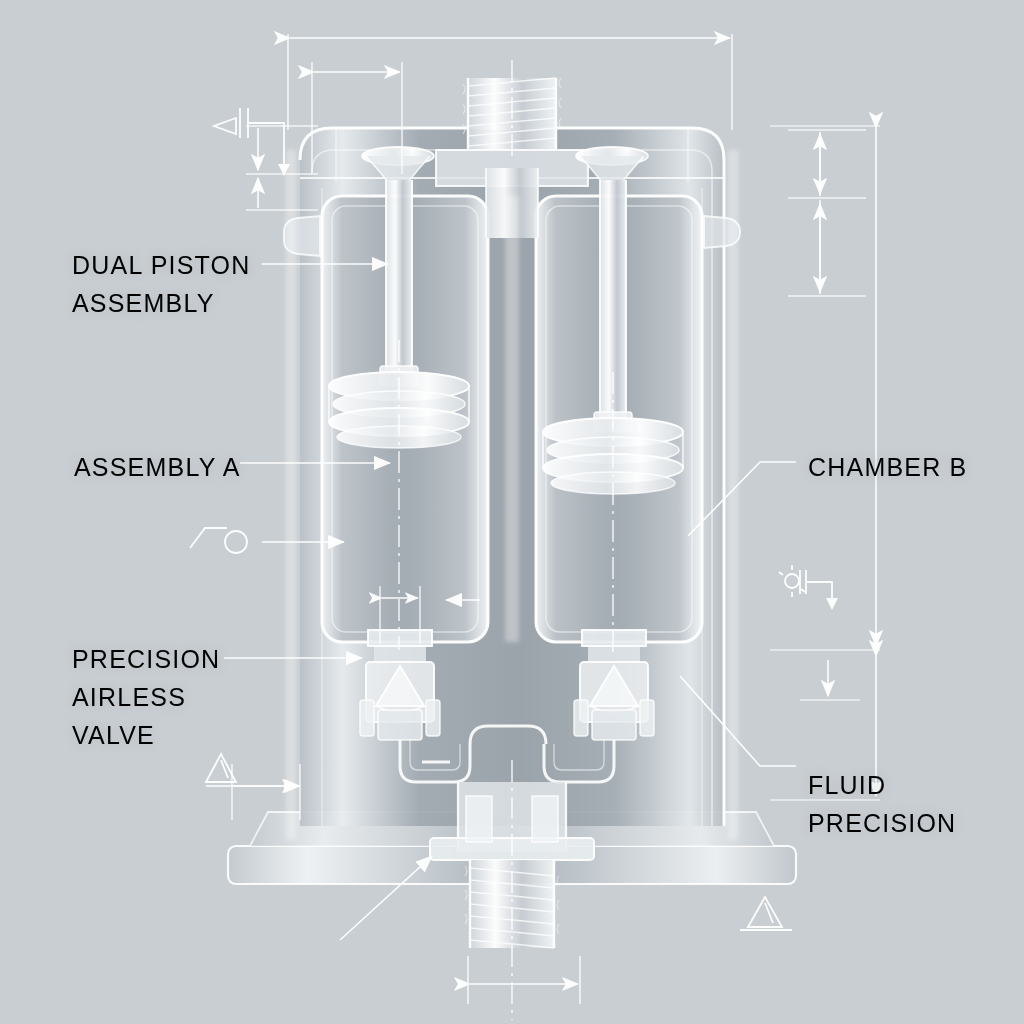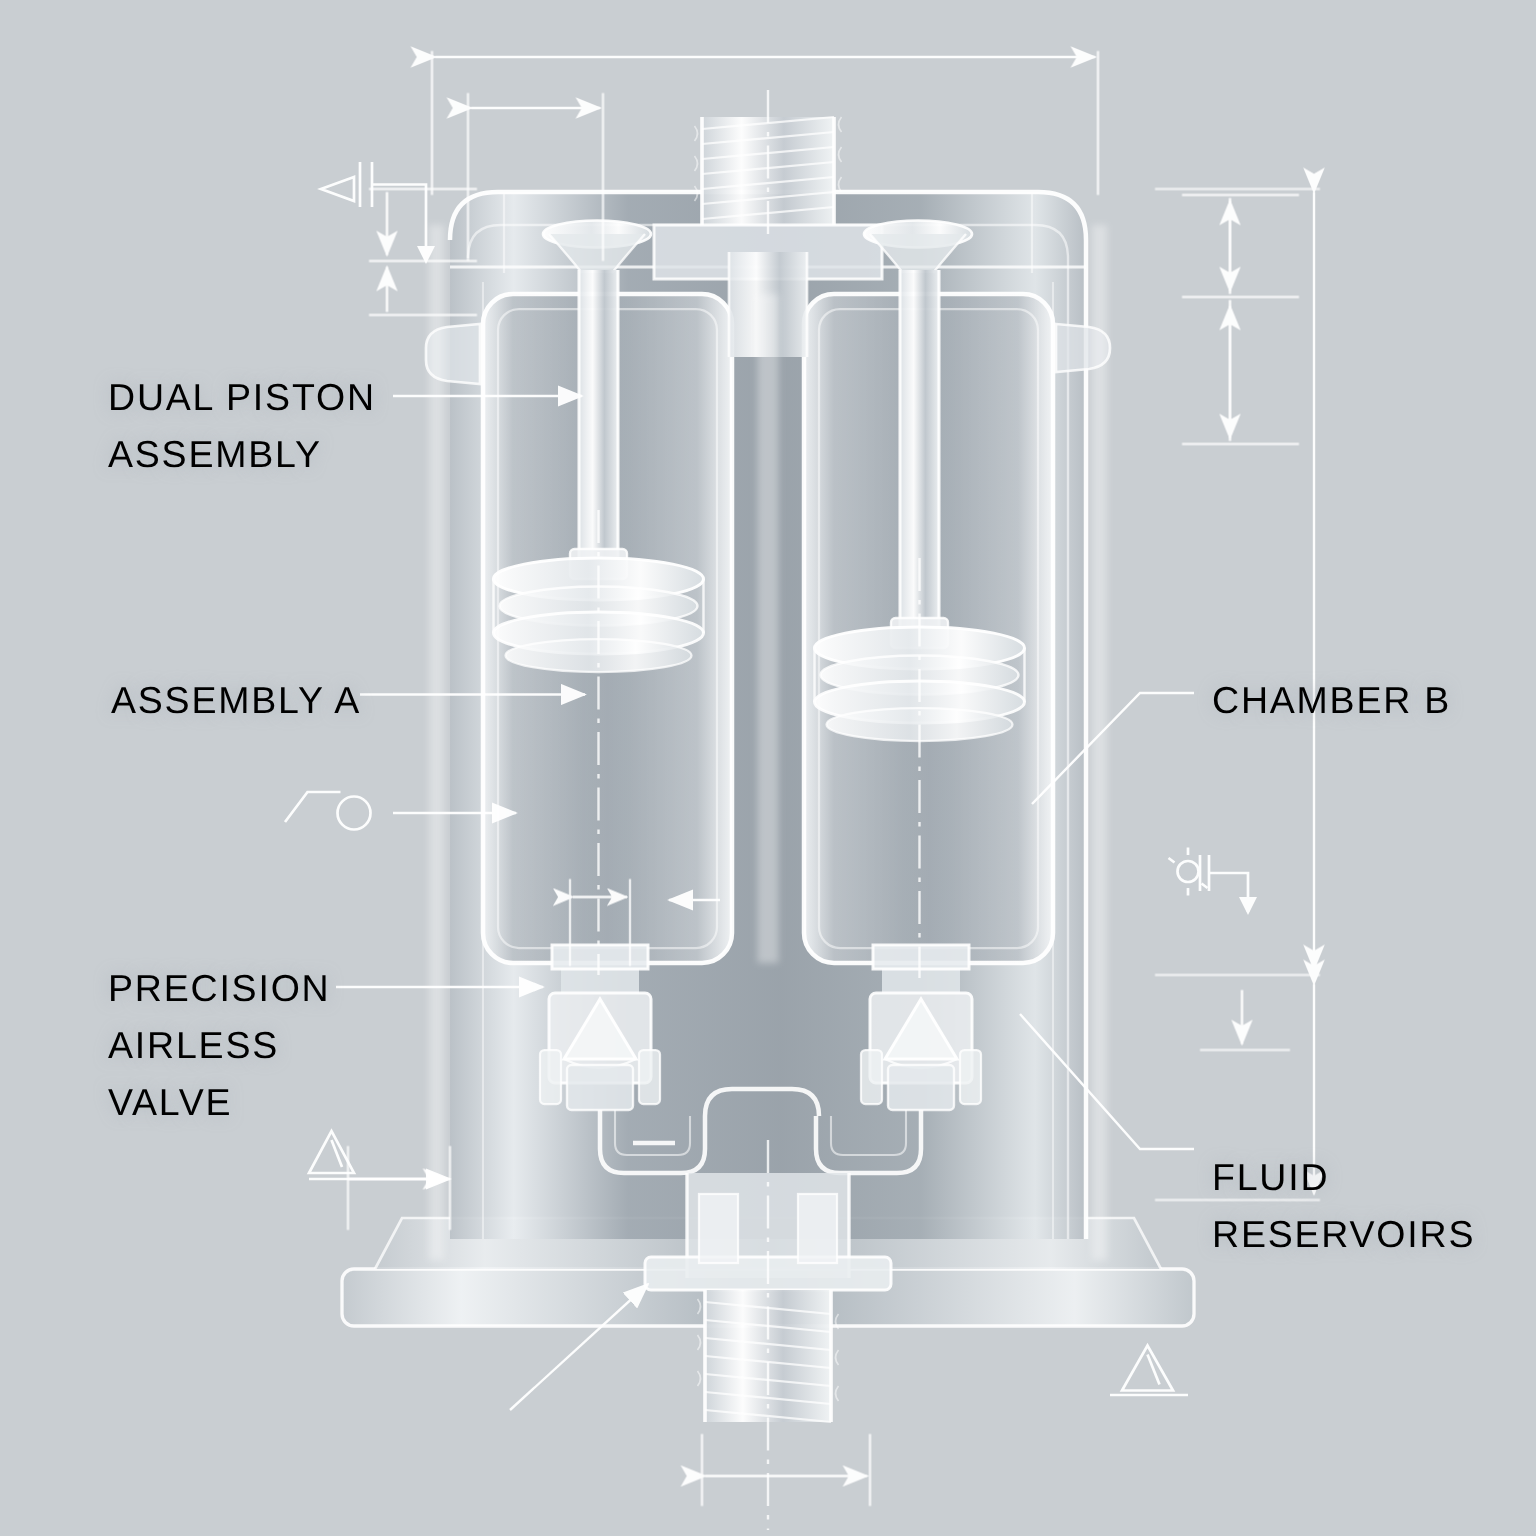--- a/index.html
+++ b/index.html
@@ -410,15 +410,15 @@
 
 <div class="callout" style="left:74px;top:448px;">ASSEMBLY A</div>
 
 <div class="callout right" style="left:808px;top:448px;">CHAMBER B</div>
 
 <div class="callout" style="left:72px;top:640px;">PRECISION
 AIRLESS
 VALVE</div>
 
 <div class="callout right" style="left:808px;top:766px;">FLUID
-RESERVOIRS</div>
+PRECISION</div>
 
 </div>
 
 </body></html>

